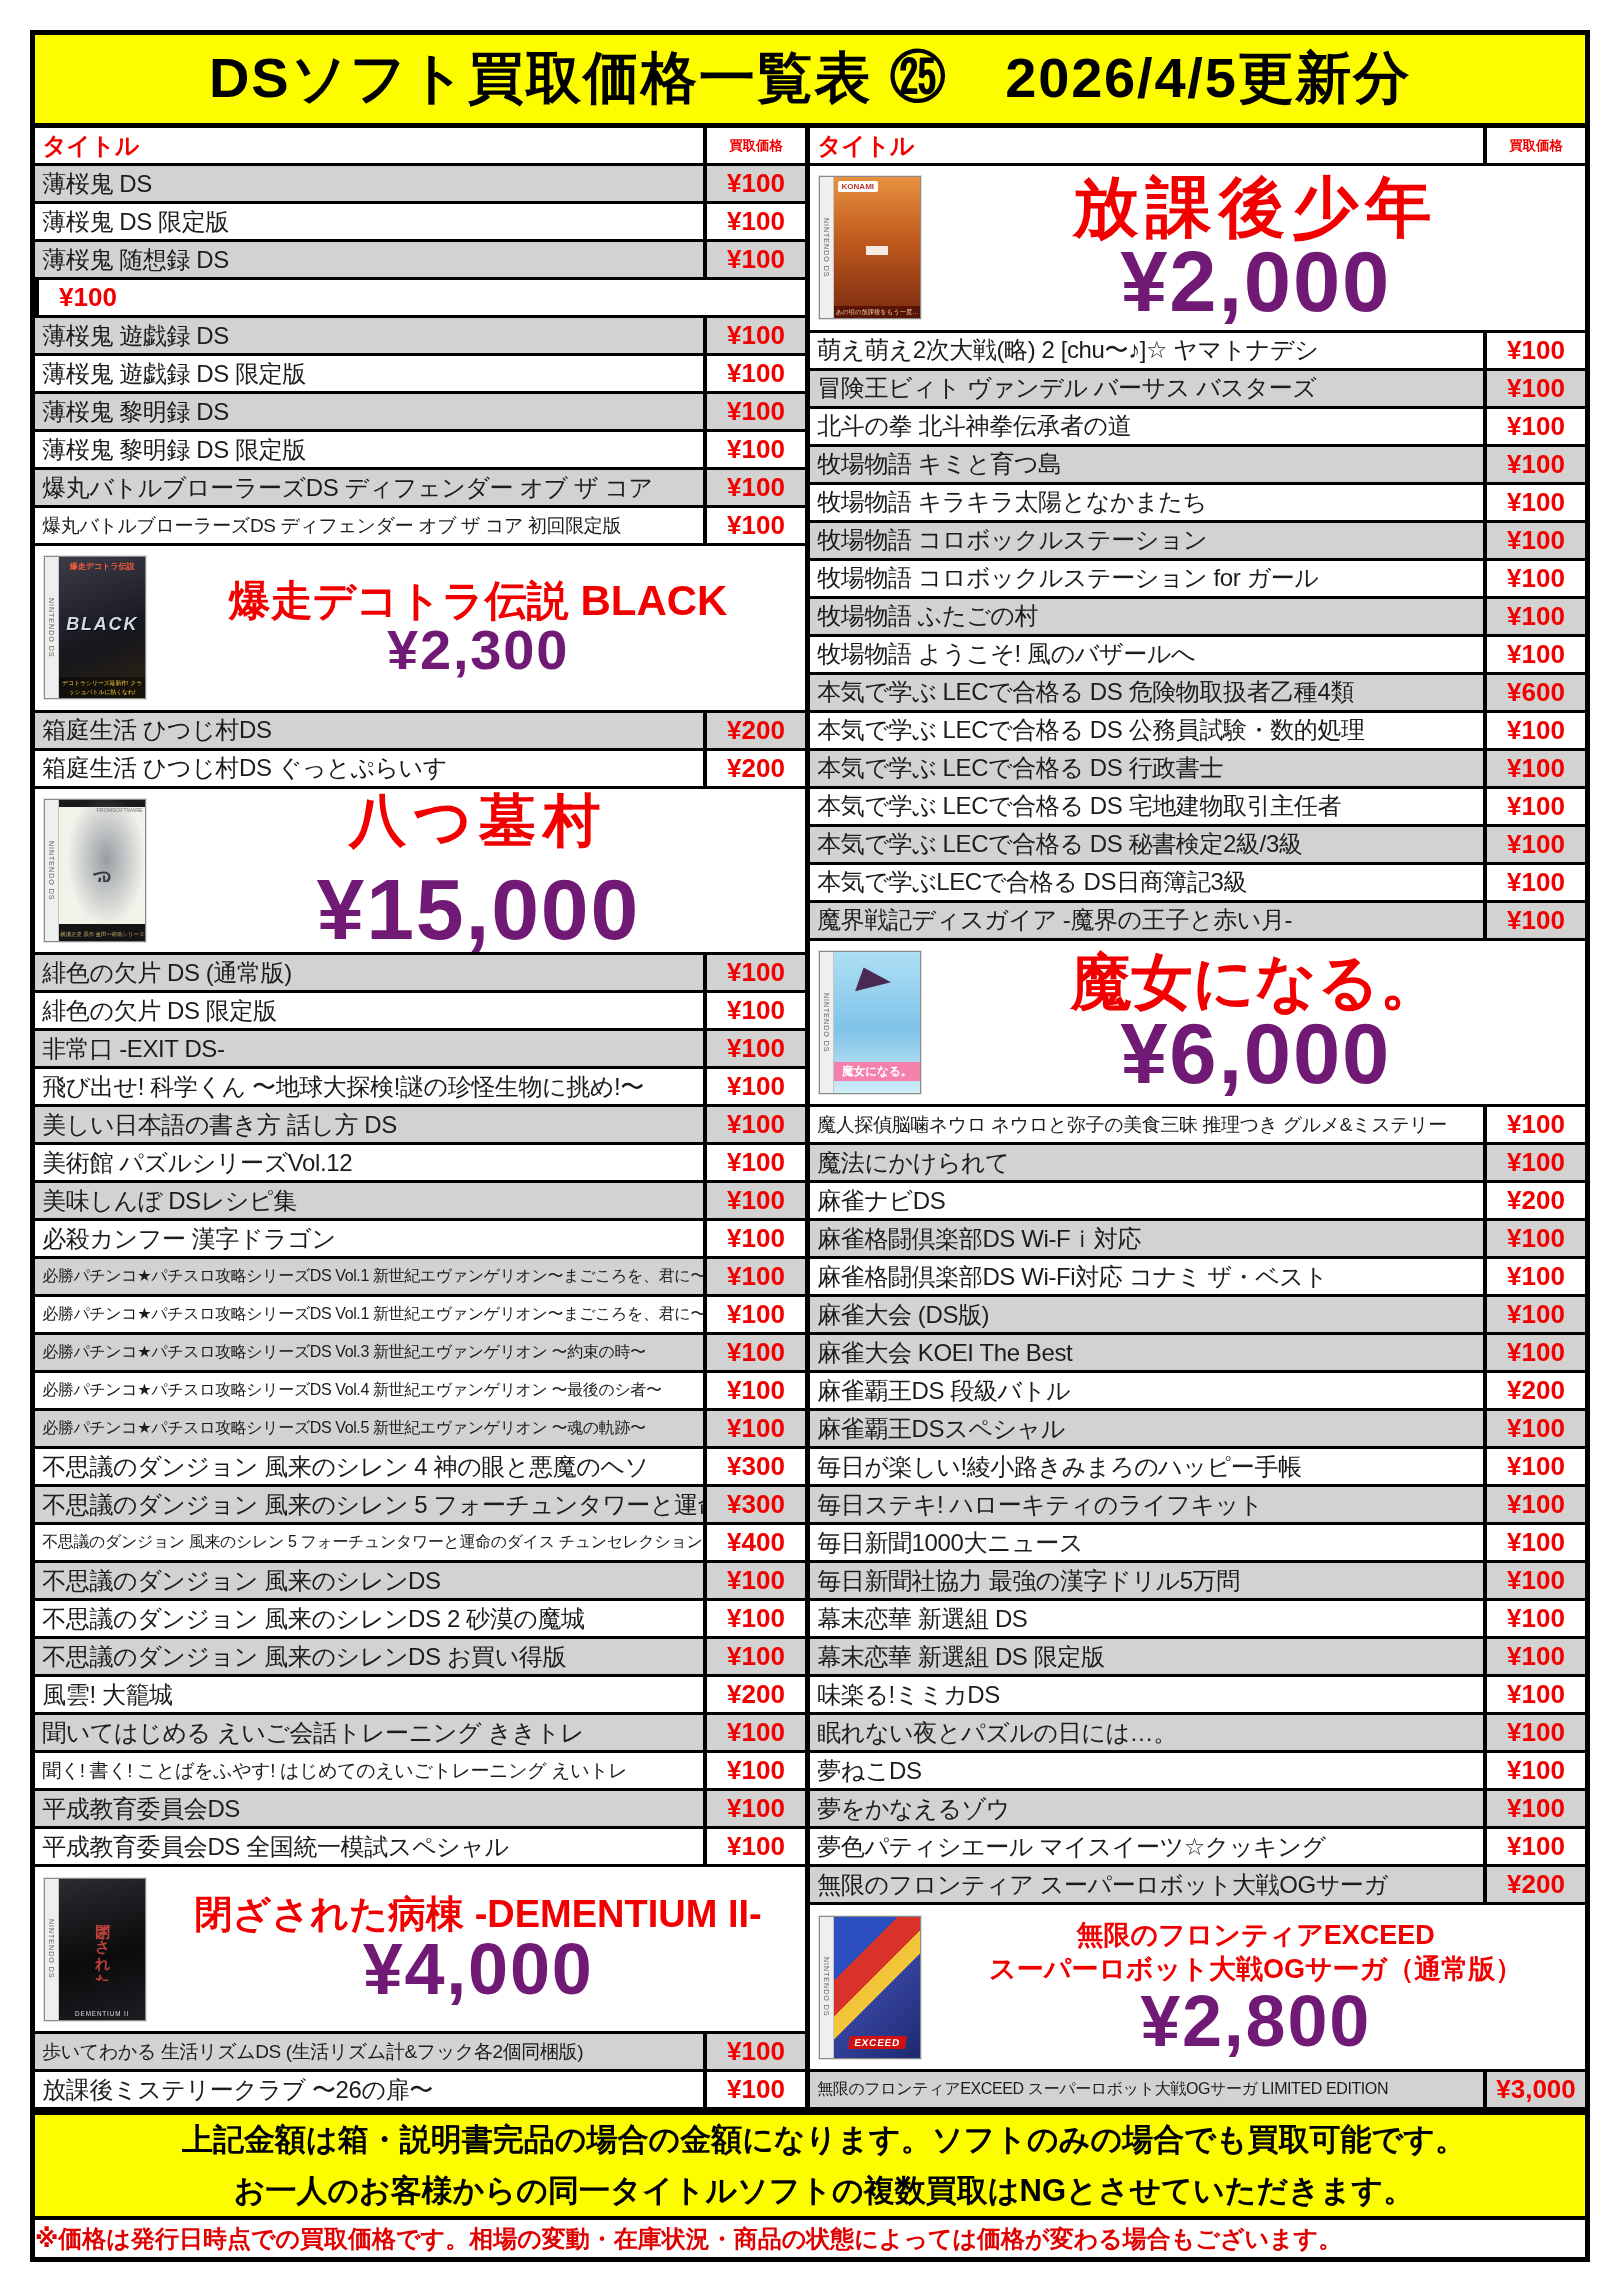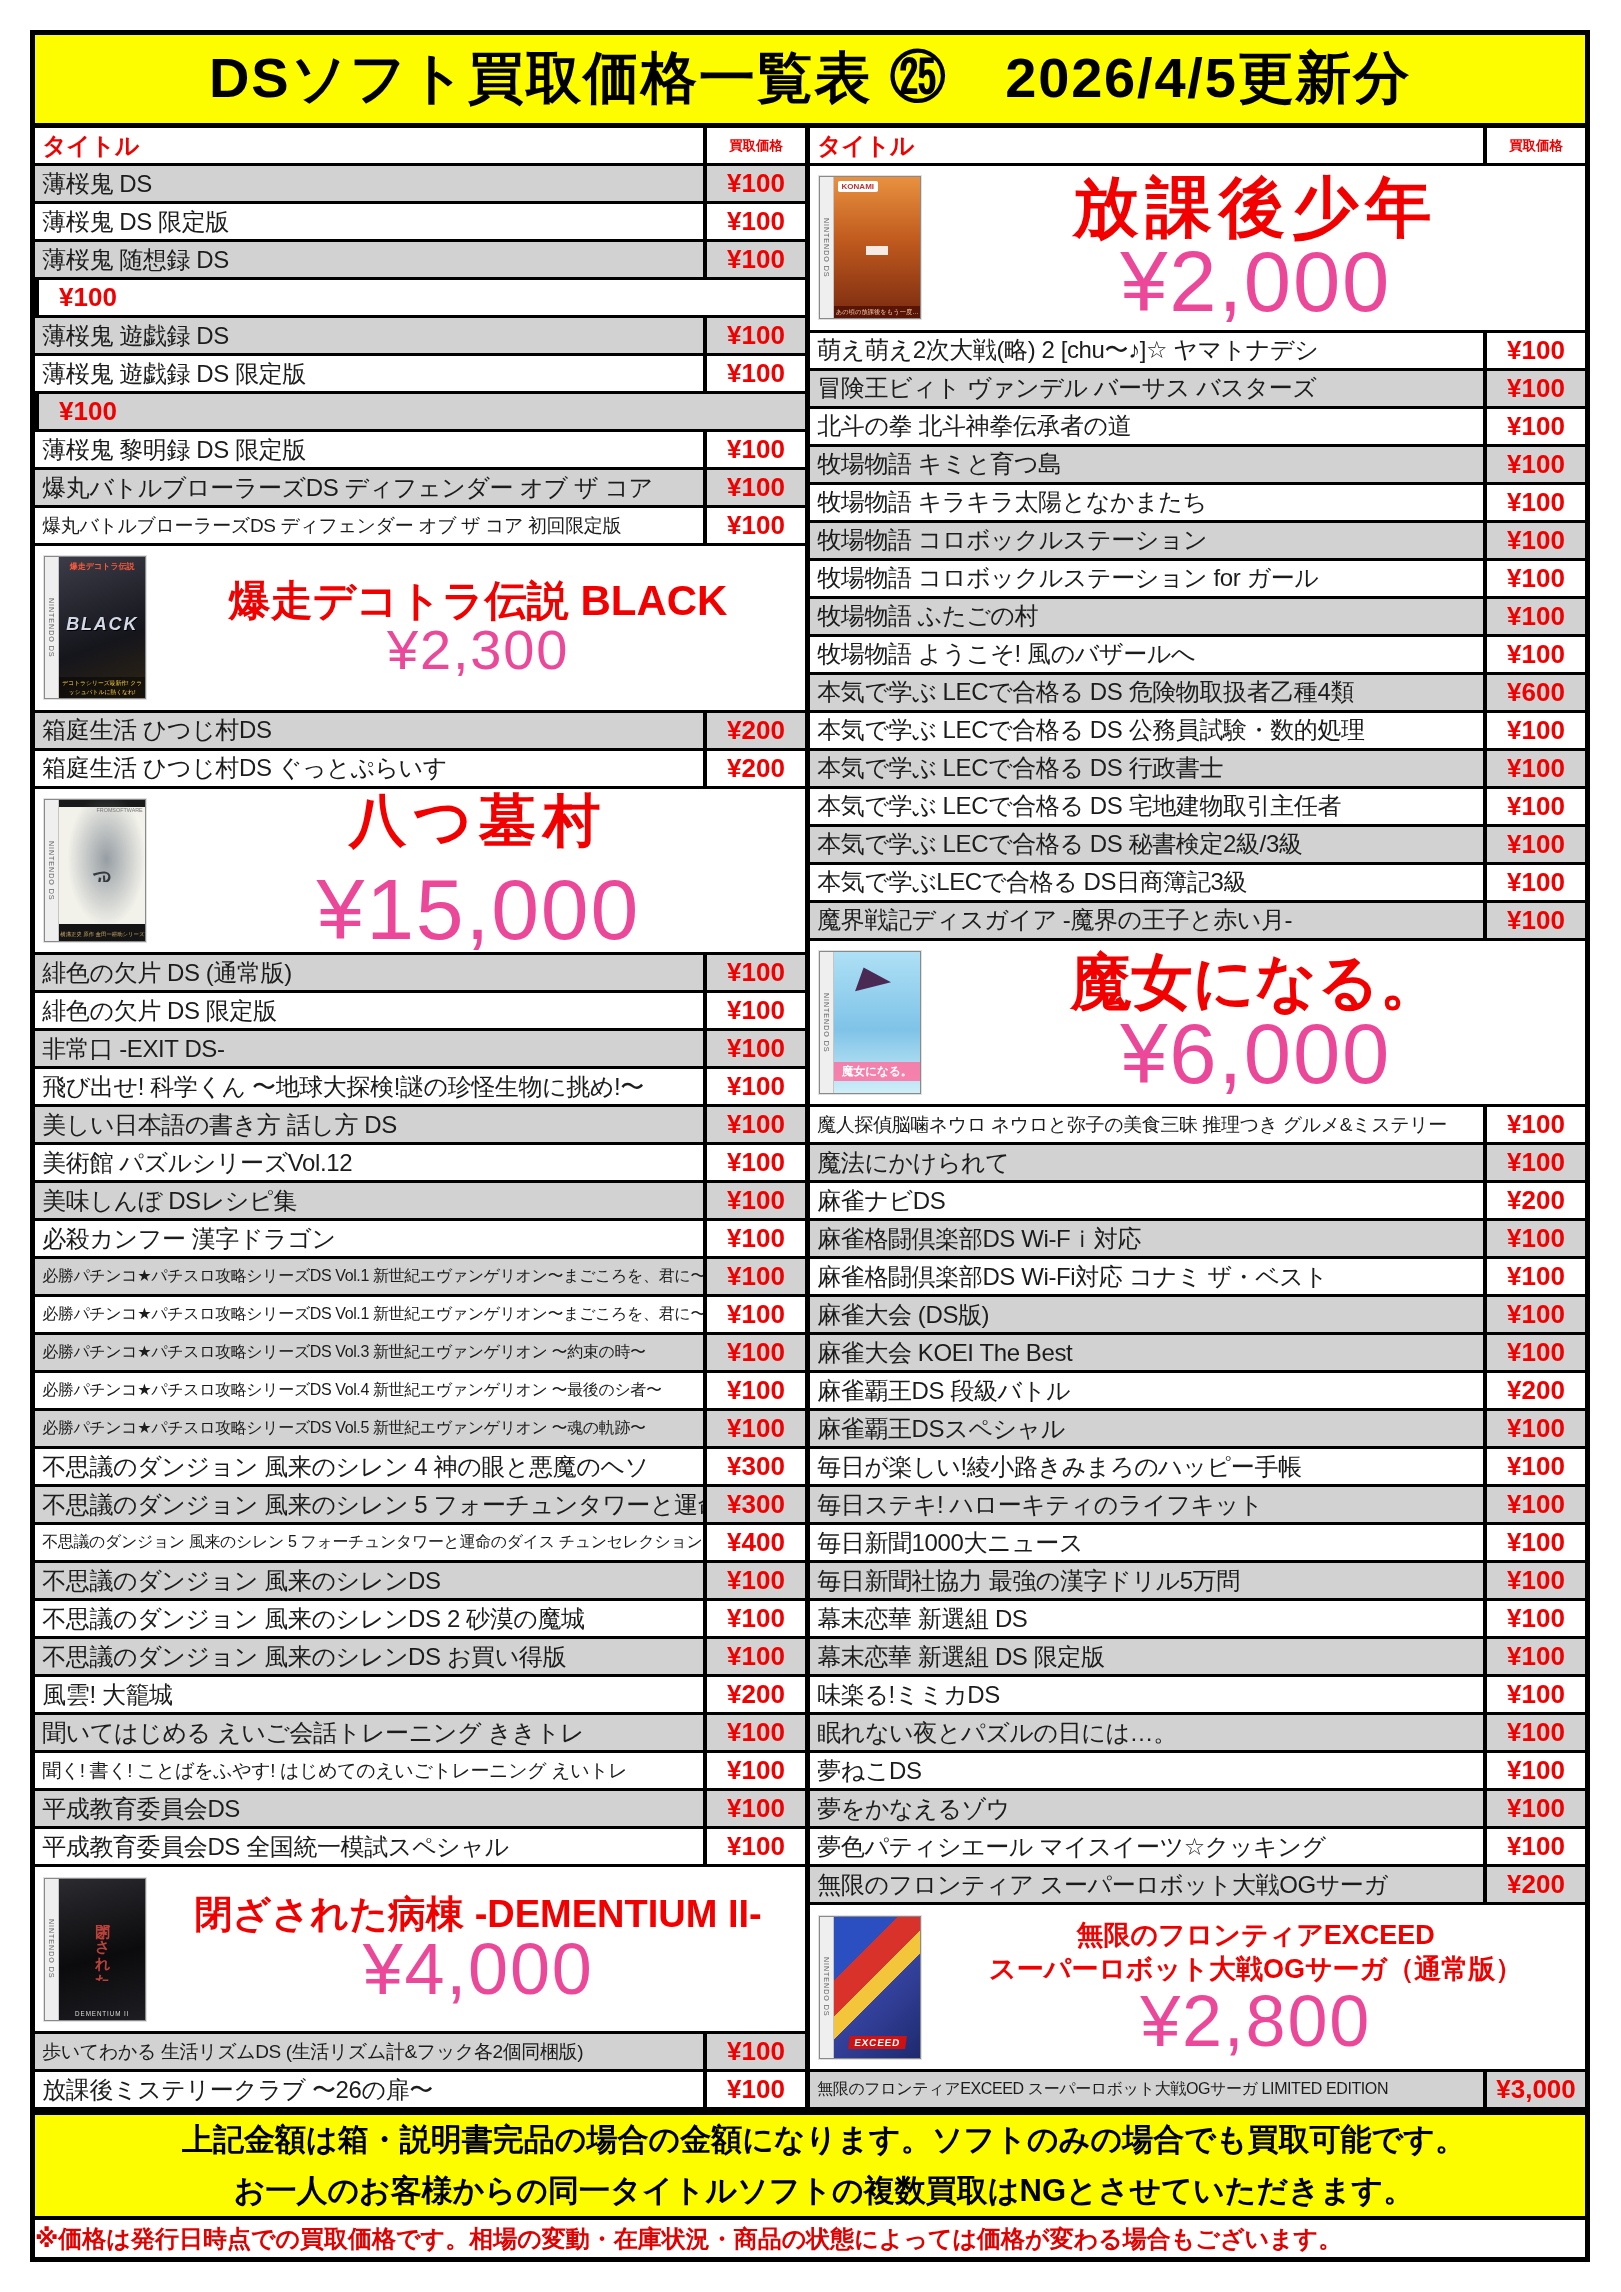--- a/index.html
+++ b/index.html
@@ -44,21 +44,21 @@
   .header-row{background:#fff;}
   .header-row .cell-title{font-size:24px;font-weight:800;color:#f20000;}
   .header-row .cell-price{font-size:13.4px;font-weight:800;color:#f20000;margin-left:35px;}
   
   .feature{
     flex:1 1 161px;display:flex;align-items:center;gap:14.3px;background:#fff;
     border-bottom:3.6px solid #000;box-sizing:border-box;padding:6.3px 9px;min-height:0;overflow:hidden;
   }
   .ftext{flex:1 1 auto;display:flex;flex-direction:column;align-items:center;justify-content:center;min-width:0;}
   .ftitle{color:#f20000;font-weight:900;text-align:center;white-space:nowrap;line-height:1.05;}
-  .fprice{color:#ec4899;font-weight:400;white-space:nowrap;line-height:0.95;letter-spacing:1.8px;}
+  .fprice{color:#701a75;font-weight:700;white-space:nowrap;line-height:0.95;letter-spacing:1.8px;}
   .f-dekotora .ftitle{font-size:42px;}   .f-dekotora .fprice{font-size:56px;}
   .f-yatsuhaka .ftitle{font-size:57px;letter-spacing:7.2px;} .f-yatsuhaka .fprice{font-size:86px;margin-top:18px;}
   .f-dementium .ftitle{font-size:38px;}  .f-dementium .fprice{font-size:72px;}
   .f-houkago .ftitle{font-size:66px;letter-spacing:7.2px;}  .f-houkago .fprice{font-size:85px;}
   .f-majo .ftitle{font-size:61px;}       .f-majo .fprice{font-size:85px;}
   .f-exceed .ftitle{font-size:27px;line-height:1.25;}     .f-exceed .fprice{font-size:72px;}
   
   .box{
     flex:0 0 102px;height:143px;background:#fff;border:0.9px solid #8a8a8a;
     display:flex;box-sizing:border-box;box-shadow:0 0 0 0.9px #ddd;
@@ -142,20 +142,21 @@
         </div>
         <div class="row alt">
           <div class="cell-title">薄桜鬼 遊戯録 DS</div>
           <div class="cell-price">¥100</div>
         </div>
         <div class="row">
           <div class="cell-title">薄桜鬼 遊戯録 DS 限定版</div>
           <div class="cell-price">¥100</div>
         </div>
         <div class="row alt">
+          <div class="cell-title">薄桜鬼 黎明録 DS</div>
           <div class="cell-price">¥100</div>
         </div>
         <div class="row">
           <div class="cell-title">薄桜鬼 黎明録 DS 限定版</div>
           <div class="cell-price">¥100</div>
         </div>
         <div class="row alt">
           <div class="cell-title">爆丸バトルブローラーズDS ディフェンダー オブ ザ コア</div>
           <div class="cell-price">¥100</div>
         </div>

